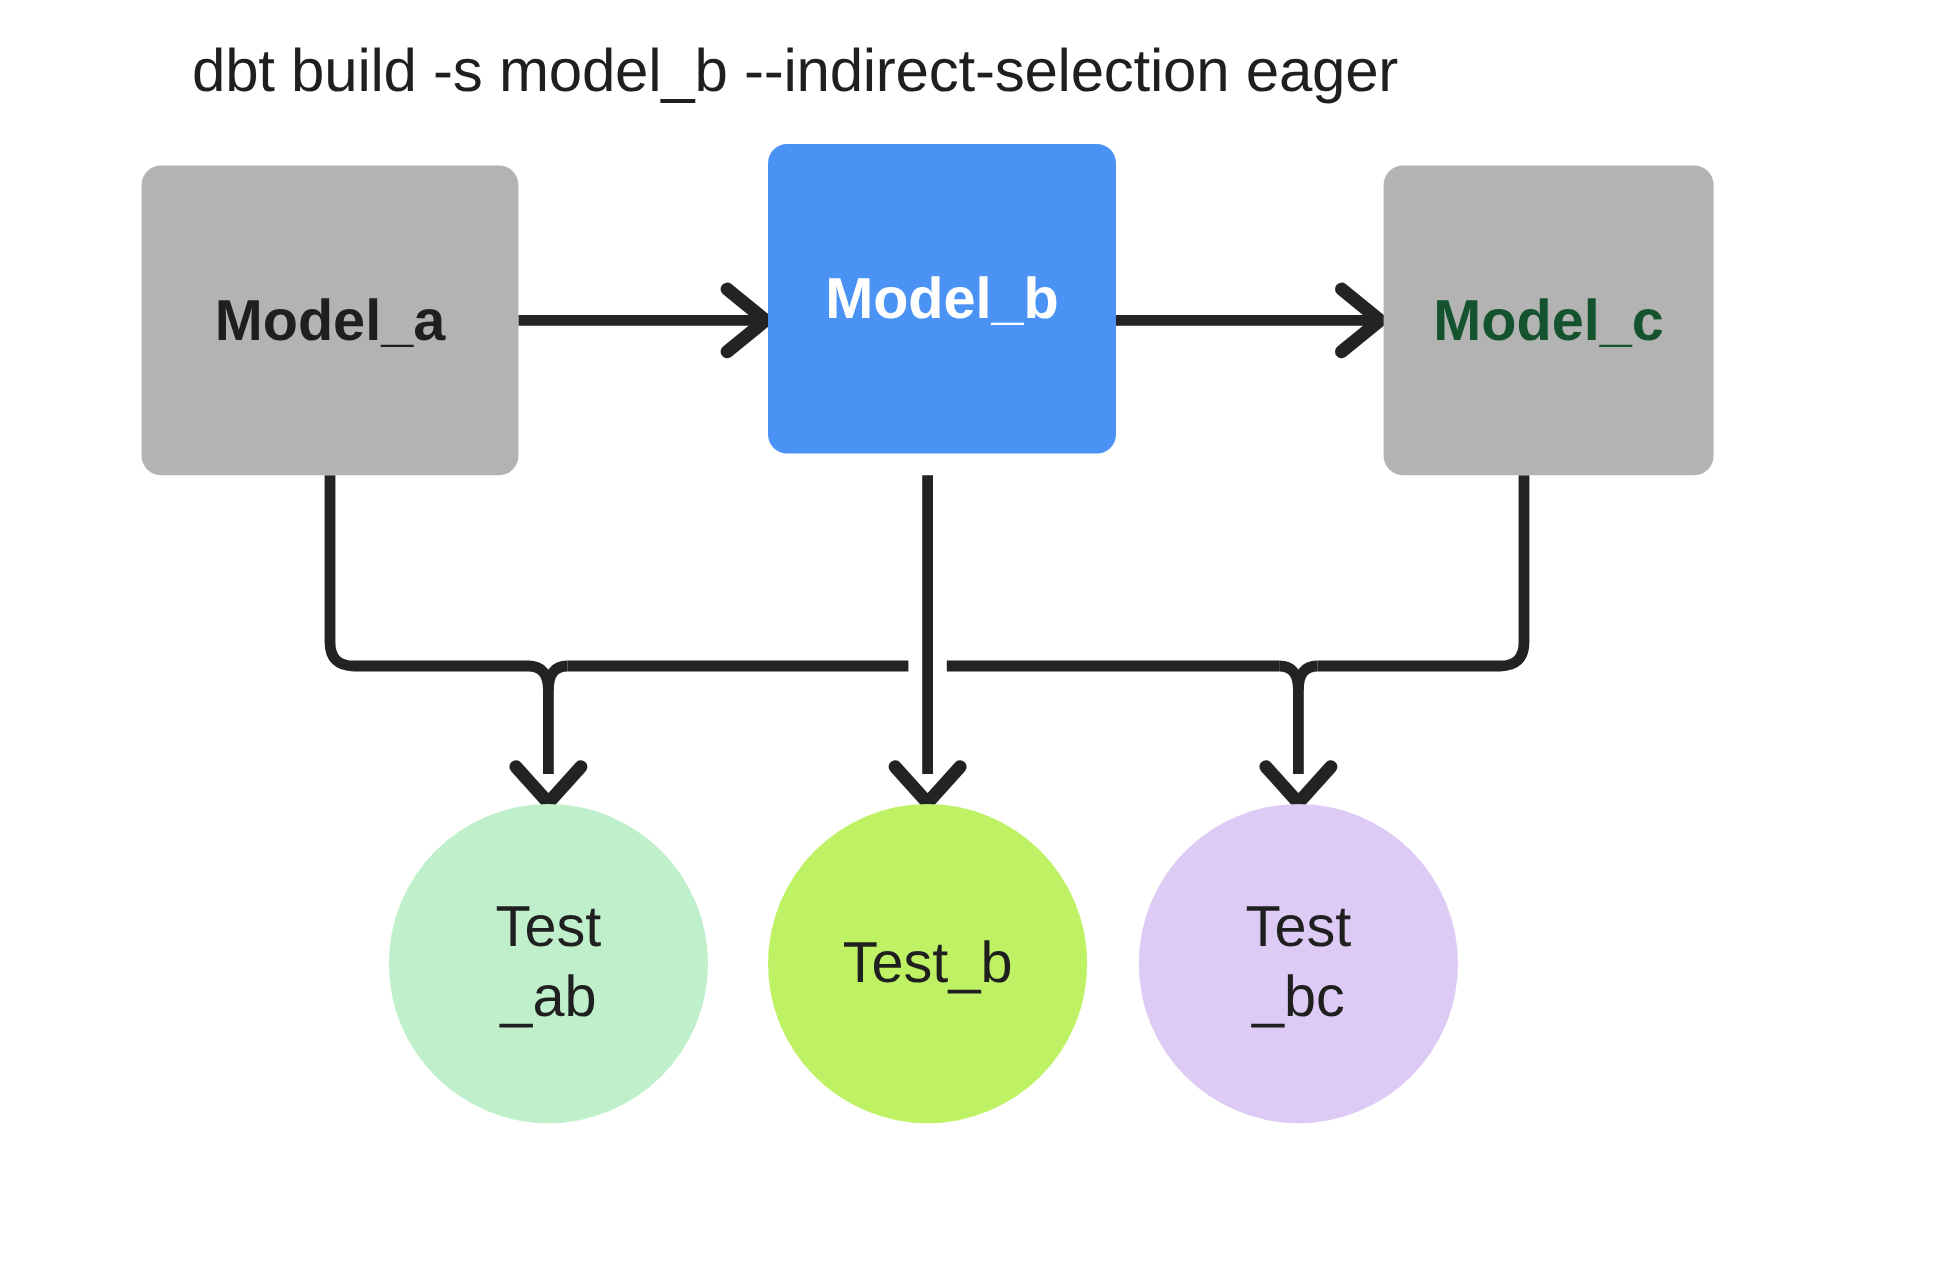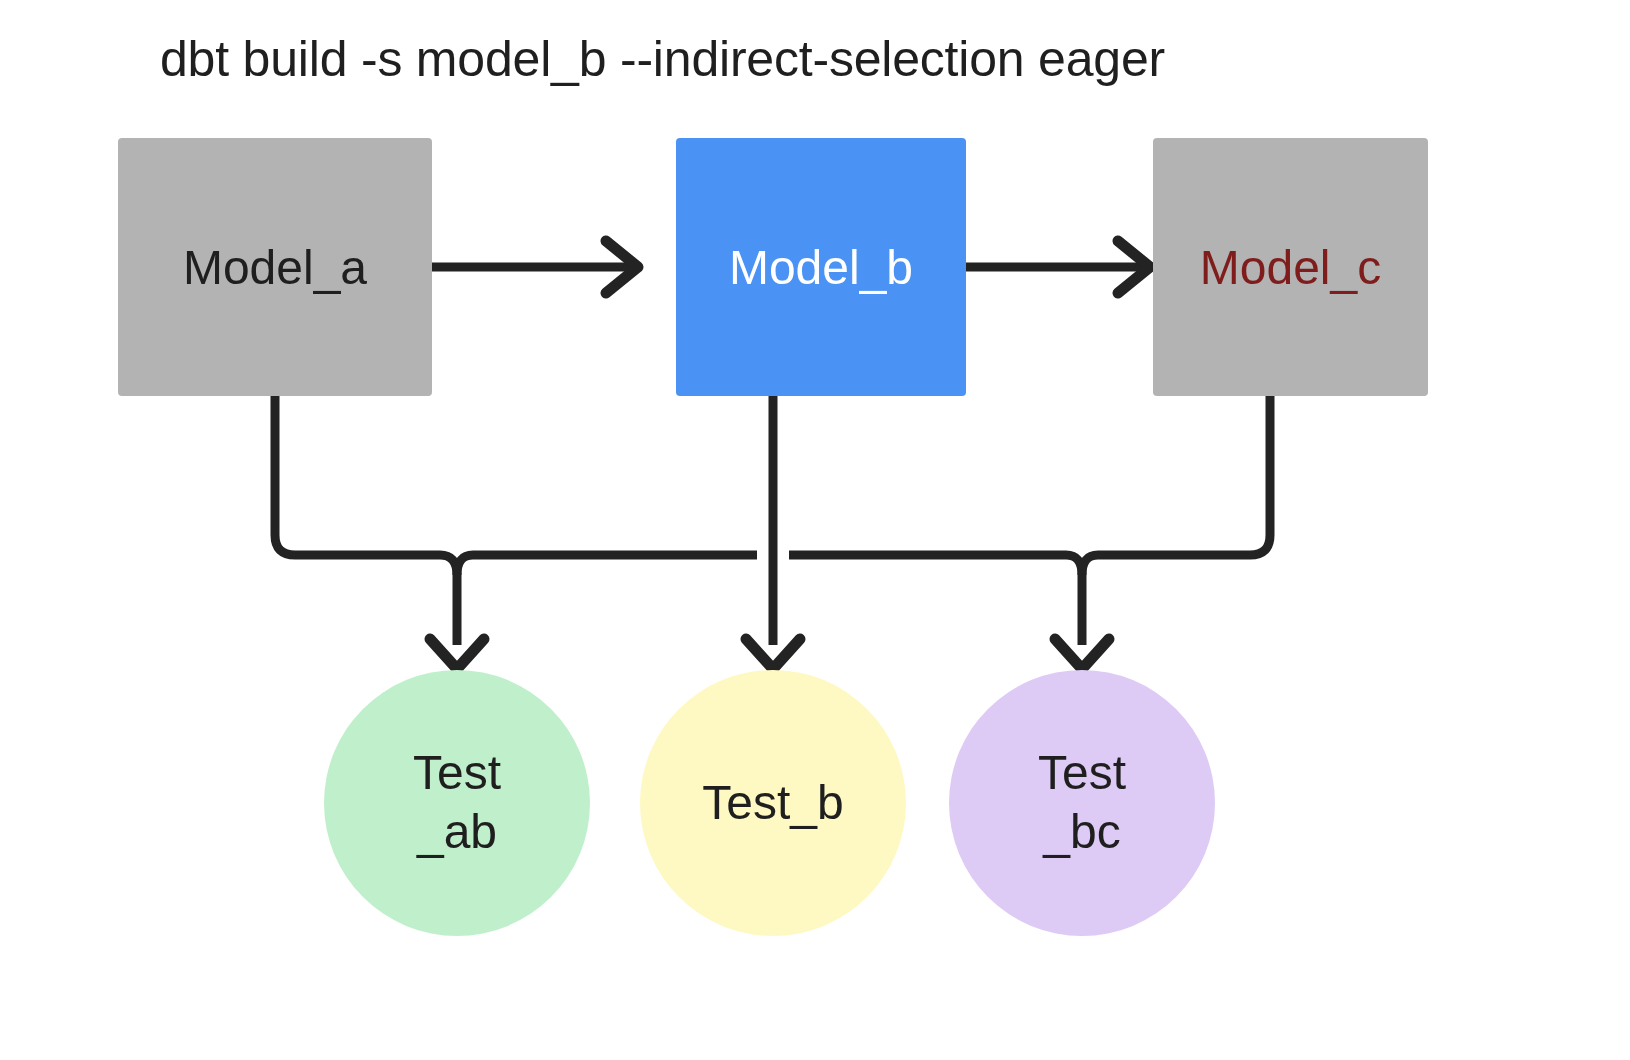--- a/index.html
+++ b/index.html
@@ -35,25 +35,26 @@
     color: #1f1f1f;
     font-family: "Liberation Sans", sans-serif;
     white-space: nowrap;
     letter-spacing: -0.2px;
   }
   .node-box {
     position: absolute;
     display: flex;
     align-items: center;
     justify-content: center;
-    border-radius: 4px;
+    border-radius: 16px;
     font-size: 48px;
     font-family: "Liberation Sans", sans-serif;
     text-align: center;
     box-sizing: border-box;
+    font-weight: bold;
   }
   .node-circle {
     position: absolute;
     display: flex;
     align-items: center;
     justify-content: center;
     border-radius: 50%;
     font-size: 48px;
     font-family: "Liberation Sans", sans-serif;
     text-align: center;
@@ -102,36 +103,36 @@
       <path d="M 430 639 L 457 669 L 484 639"></path>
       <path d="M 746 639 L 773 669 L 800 639"></path>
       <path d="M 1055 639 L 1082 669 L 1109 639"></path>
     </g>
   </svg>
 
   <div class="node-box" style="left:118px; top:138px; width:314px; height:258px; background:#b3b3b3; color:#1f1f1f;">
     <span class="node-label">Model_a</span>
   </div>
 
-  <div class="node-box" style="left:640px; top:138px; width:290px; height:258px; background:#4a93f5; color:#ffffff;margin-left:36px;">
+  <div class="node-box" style="left:640px; top:120px; width:290px; height:258px; background:#4a93f5; color:#ffffff;">
     <span class="node-label">Model_b</span>
   </div>
 
-  <div class="node-box" style="left:1153px; top:138px; width:275px; height:258px; background:#b3b3b3; color:#7f1d1d;text-align:right;">
+  <div class="node-box" style="left:1153px; top:138px; width:275px; height:258px; background:#b3b3b3; color:#14532d;text-align:right;">
     <span class="node-label">Model_c</span>
   </div>
 
   <div class="node-circle" style="left:324px; top:670px; width:266px; height:266px; background:#c0f0cb; color:#1f1f1f;">
     <span class="node-label">
       <span>Test</span><br>
       <span>_ab</span>
     </span>
   </div>
 
-  <div class="node-circle" style="left:640px; top:670px; width:266px; height:266px; background:#fef9c3; color:#1f1f1f;text-align:right;">
+  <div class="node-circle" style="left:640px; top:670px; width:266px; height:266px; background:#bef264; color:#1f1f1f;text-align:right;">
     <span class="node-label">
       <span>Test_b</span>
     </span>
   </div>
 
   <div class="node-circle" style="left:949px; top:670px; width:266px; height:266px; background:#ddcbf5; color:#1f1f1f;">
     <span class="node-label">
       <span>Test</span><br>
       <span>_bc</span>
     </span>

